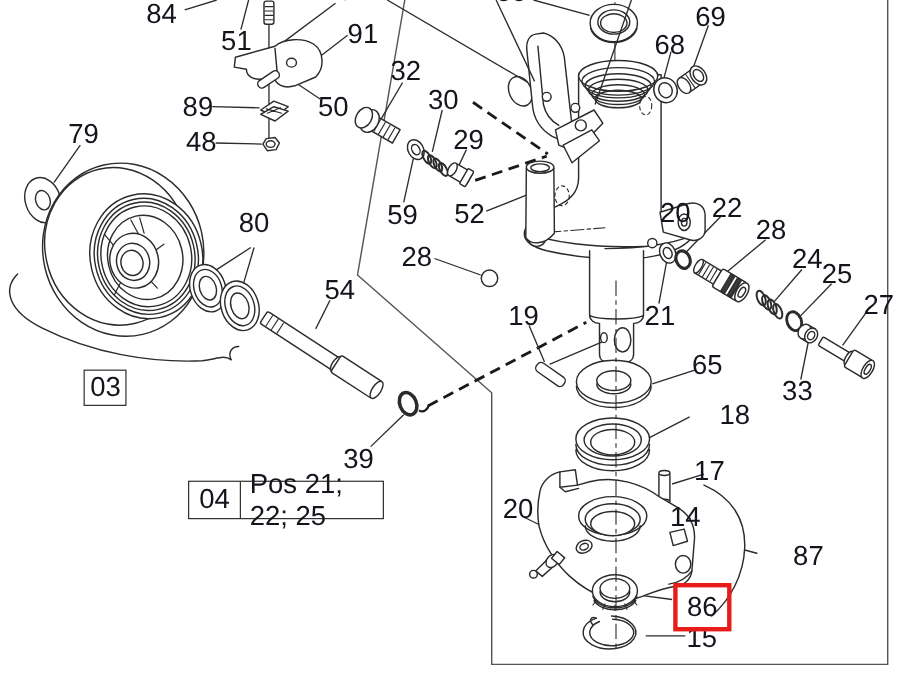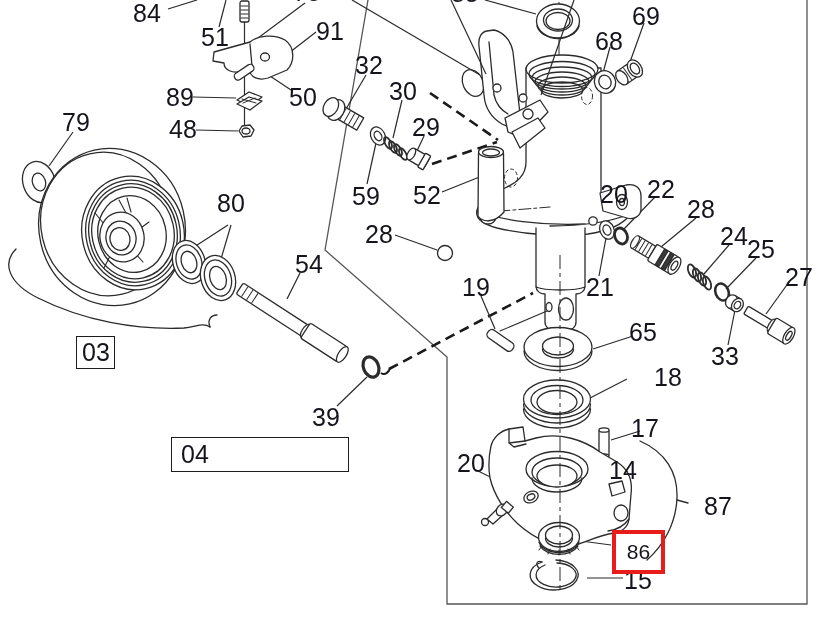--- a/index.html
+++ b/index.html
@@ -14,21 +14,21 @@
   }
   .refbox{
     position:absolute;border:1.7px solid #1c1c1c;background:#fff;
     display:flex;align-items:stretch;font-size:25px;color:#14141c;
   }
   .refbox .cell{display:flex;align-items:center;justify-content:center;padding:0 5px;}
   .refbox .cell+.cell{border-left:1.7px solid #1c1c1c;justify-content:flex-start;padding-left:8px;}
   .hlbox{
     position:absolute;border:4px solid #e81d1a;background:transparent;
     display:flex;align-items:center;justify-content:center;
-    font-size:21px;color:#14141c;
+    font-size:25px;color:#14141c;
   }
 </style>
 </head>
 <body>
 
 <div class="stage">
 
 <svg width="836" height="629" viewBox="0 0 836 629">
 
   <g stroke="#555555" stroke-width="1.3" fill="none">
@@ -363,28 +363,29 @@
 <div class="plbl" style="left:687px;top:197px">28</div>
 <div class="plbl" style="left:720px;top:224px">24</div>
 <div class="plbl" style="left:747px;top:237px">25</div>
 <div class="plbl" style="left:785px;top:265px">27</div>
 <div class="plbl" style="left:586px;top:275px">21</div>
 <div class="plbl" style="left:711px;top:344px">33</div>
 <div class="plbl" style="left:629px;top:320px">65</div>
 <div class="plbl" style="left:654px;top:365px">18</div>
 <div class="plbl" style="left:631px;top:416px">17</div>
 <div class="plbl" style="left:609px;top:458px">14</div>
-<div class="plbl" style="left:704px;top:494px">87</div>
+<div class="plbl" style="left:721px;top:494px">87</div>
 <div class="plbl" style="left:457px;top:451px">20</div>
 <div class="plbl" style="left:624px;top:568px">15</div>
 
 <div class="refbox" style="left:76px;top:336px;width:37px;height:31px">
   <span class="cell">03</span>
 </div>
 <div class="refbox" style="left:171px;top:437px;width:176px;height:33px">
   <span class="cell" style="width:36px">04</span>
+  <span class="cell" style="flex:1">Pos 21; 22; 25</span>
 </div>
 
 <div class="hlbox" style="left:612px;top:530px;width:45px;height:36px">
   <span>86</span>
 </div>
 
 </div>
 
 </body></html>

